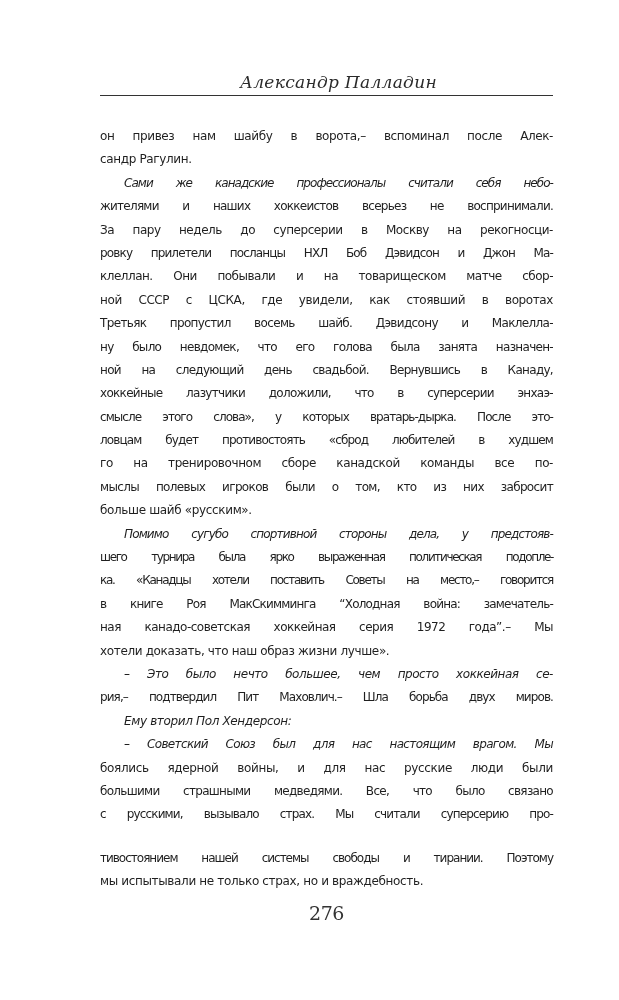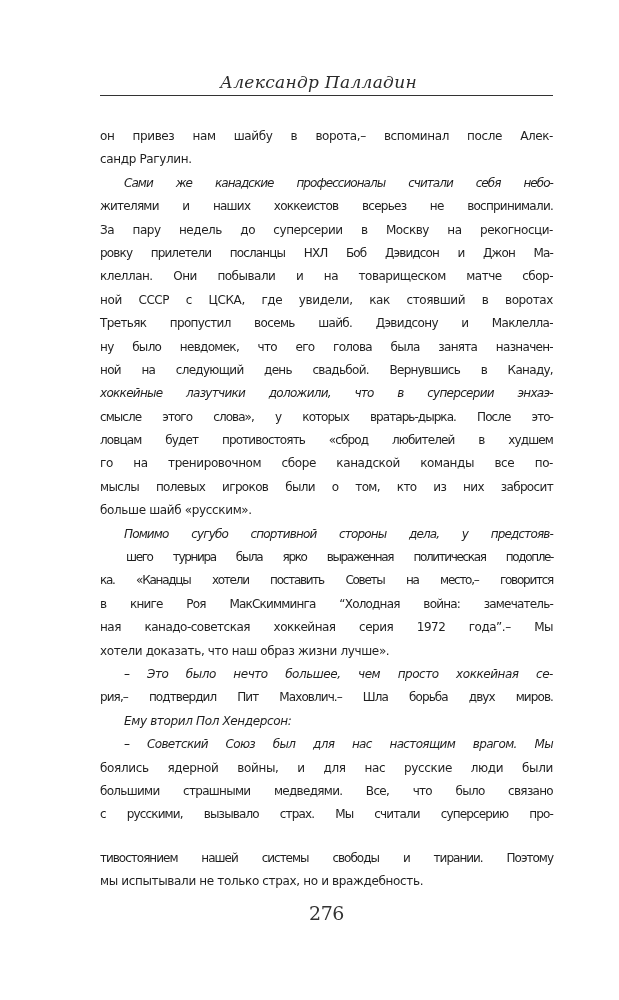--- a/index.html
+++ b/index.html
@@ -16,21 +16,21 @@
     }
     .page {
       position: absolute;
       left: 0;
       top: 0;
       width: 619px;
       height: 1000px;
     }
     .running-head {
       position: absolute;
-      left: 92px;
+      left: 112px;
       width: 453px;
       top: 72px;
       text-align: center;
       font-family: "DejaVu Serif", serif;
       font-style: italic;
       font-size: 17px;
       color: #2a2a2a;
       letter-spacing: 0.3px;
     }
     .head-rule {
@@ -91,28 +91,28 @@
       <span class="line last">сандр Рагулин.</span>
       <span class="line indent" style="letter-spacing: -0.95px;">Сами же канадские профессионалы считали себя небо-</span>
       <span class="line" style="letter-spacing: -0.75px;">жителями и наших хоккеистов всерьез не воспринимали.</span>
       <span class="line" style="letter-spacing: -0.45px;">За пару недель до суперсерии в Москву на рекогносци-</span>
       <span class="line" style="letter-spacing: -0.85px;">ровку прилетели посланцы НХЛ Боб Дэвидсон и Джон Ма-</span>
       <span class="line" style="letter-spacing: -0.5px;">клеллан. Они побывали и на товарищеском матче сбор-</span>
       <span class="line" style="letter-spacing: -0.4px;">ной СССР с ЦСКА, где увидели, как стоявший в воротах</span>
       <span class="line" style="letter-spacing: -0.65px;">Третьяк пропустил восемь шайб. Дэвидсону и Маклелла-</span>
       <span class="line" style="letter-spacing: -0.7px;">ну было невдомек, что его голова была занята назначен-</span>
       <span class="line" style="letter-spacing: -0.7px;">ной на следующий день свадьбой. Вернувшись в Канаду,</span>
-      <span class="line" style="letter-spacing: -0.7px; font-style: italic;">хоккейные лазутчики доложили, что в суперсерии энхаэ-</span>
+      <span class="line" style="letter-spacing: -0.7px;">хоккейные лазутчики доложили, что в суперсерии энхаэ-</span>
       <span class="line" style="letter-spacing: -0.95px;">смысле этого слова», у которых вратарь-дырка. После это-</span>
       <span class="line" style="letter-spacing: -0.85px;">ловцам будет противостоять «сброд любителей в худшем</span>
       <span class="line" style="letter-spacing: -0.4px;">го на тренировочном сборе канадской команды все по-</span>
       <span class="line" style="letter-spacing: -0.65px;">мыслы полевых игроков были о том, кто из них забросит</span>
       <span class="line last">больше шайб «русским».</span>
       <span class="line indent" style="letter-spacing: -0.85px;">Помимо сугубо спортивной стороны дела, у предстояв-</span>
-      <span class="line" style="letter-spacing: -1.35px; margin-left: 26px;">шего турнира была ярко выраженная политическая подопле-</span>
+      <span class="line" style="letter-spacing: -1.35px;">шего турнира была ярко выраженная политическая подопле-</span>
       <span class="line" style="letter-spacing: -1.25px;">ка. «Канадцы хотели поставить Советы на место,– говорится</span>
       <span class="line" style="letter-spacing: -0.8px;">в книге Роя МакСкимминга “Холодная война: замечатель-</span>
       <span class="line" style="letter-spacing: -0.5px;">ная канадо-советская хоккейная серия 1972 года”.– Мы</span>
       <span class="line last">хотели доказать, что наш образ жизни лучше».</span>
       <span class="line indent" style="letter-spacing: -0.45px;">– Это было нечто большее, чем просто хоккейная се-</span>
       <span class="line" style="letter-spacing: -0.9px;">рия,– подтвердил Пит Маховлич.– Шла борьба двух миров.</span>
       <span class="line indent last">Ему вторил Пол Хендерсон:</span>
       <span class="line indent" style="letter-spacing: -0.65px;">– Советский Союз был для нас настоящим врагом. Мы</span>
       <span class="line">боялись ядерной войны, и для нас русские люди были</span>
       <span class="line" style="letter-spacing: -0.7px;">большими страшными медведями. Все, что было связано</span>

